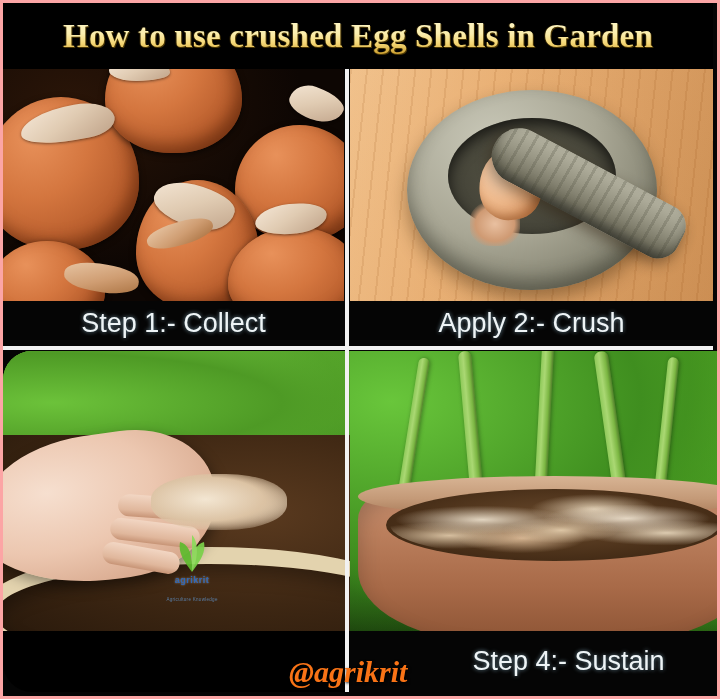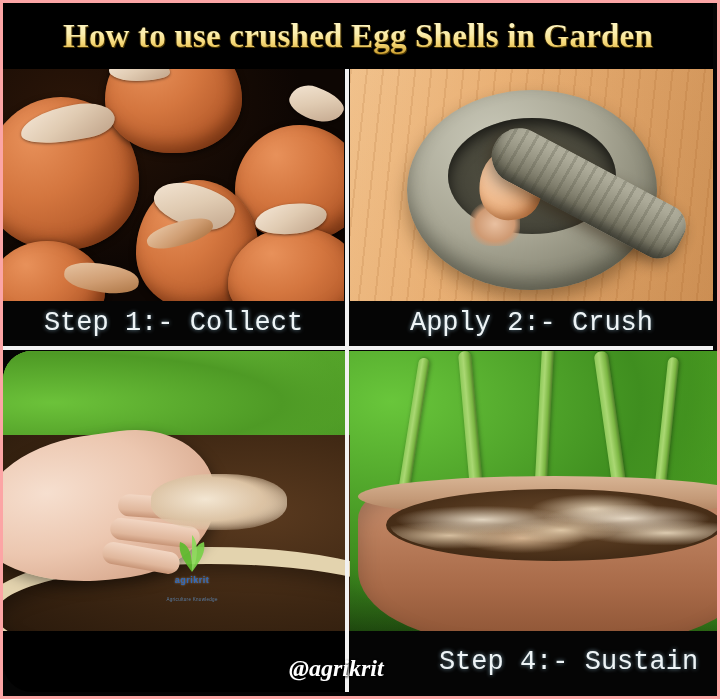--- a/index.html
+++ b/index.html
@@ -76,21 +76,21 @@
 
   
   .caption {
     position:absolute; left:0; right:0; bottom:0;
     background:#050505;
     display:flex; align-items:center; justify-content:center;
   }
   .cell.c1 .caption, .cell.c2 .caption { height:44px; }
   .cell.c3 .caption, .cell.c4 .caption { height:61px; }
   .caption-text {
-    font-family:Liberation Mono, monospace;
+    font-family:Liberation Sans, sans-serif;
     font-size:27px;
     color:#eef4f6;
     text-shadow:0 0 4px rgba(150,190,210,.75), 1px 1px 1px #000;
     white-space:nowrap;
   }
   .cell.c3 .caption-text { transform:translateX(-22px); }
   .cell.c4 .caption-text { transform:translateX(14px); }
 
   
   
@@ -305,22 +305,22 @@
     opacity:.93;
   }
 
   
   .watermark {
     position:absolute;
     left:286px; top:652px;
     font-family:"Liberation Serif", serif;
     font-style:italic;
     font-weight:bold;
-    font-size:24px;
-    color:#ffffff;
+    font-size:30px;
+    color:#f97316;
     text-shadow:1px 1px 3px rgba(0,0,0,.95);
     z-index:40;
     white-space:nowrap;
   }
 </style>
 </head>
 <body>
 
 <div id="infographic">
 

